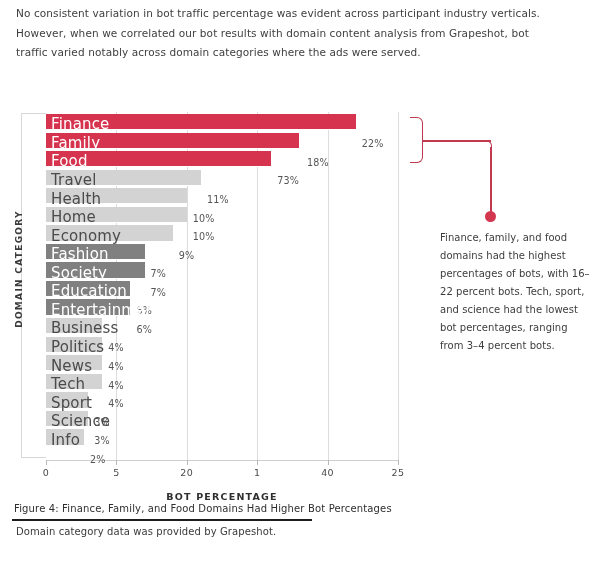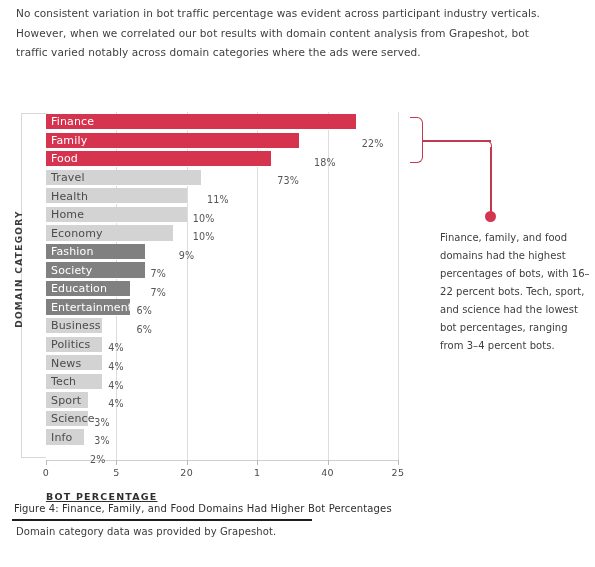--- a/index.html
+++ b/index.html
@@ -57,39 +57,40 @@
     position:absolute;top:356px;width:1px;height:5px;background:#b9b9b9;
   }
   .tick-label{
     position:absolute;top:363px;
     font-size:9.5px;color:#4a4a4a;
     transform:translateX(-50%);
     letter-spacing:.4px;
   }
   .xlabel{
     position:absolute;left:46px;top:387px;width:352px;
-    font-size:9.5px;font-weight:bold;letter-spacing:1.2px;color:#2f2f2f;text-decoration:underline;
+    text-align:center;
+    font-size:9.5px;font-weight:bold;letter-spacing:1.2px;color:#2f2f2f;
   }
 
   
   .rows{position:absolute;left:46px;top:9px;width:360px;}
   .row{
     position:relative;height:18.55px;
   }
   .bar{
     position:absolute;left:0;top:1px;height:16.3px;
     box-sizing:border-box;
     border-bottom:1px solid #ffffff;
   }
   .bar.red{background:#d6334e;}
   .bar.gray-light{background:#d3d3d3;}
   .bar.gray-dark{background:#808080;}
   .bar-cat{
     position:absolute;left:5px;top:2.4px;
-    font-size:11px;white-space:nowrap;letter-spacing:.15px;
+    font-size:15px;white-space:nowrap;letter-spacing:.15px;
   }
   .bar-cat.on-red{color:#ffffff;}
   .bar-cat.on-dark{color:#ffffff;}
   .bar-cat.on-light{color:#4b4b4b;}
   .bar-val{
     position:absolute;top:2.4px;
     font-size:9.6px;color:#555555;white-space:nowrap;letter-spacing:.15px;margin-top:23px;
   }
 
   
@@ -170,21 +171,21 @@
     </div>
   <div class="rows" id="rows">
       <div class="row">
         <div class="bar red" style="width: 309.76px;"></div>
         <span class="bar-cat on-red">Finance</span>
         <span class="bar-val" style="left: 315.76px;">22%</span>
       </div>
       <div class="row">
         <div class="bar red" style="width: 253.44px;"></div>
         <span class="bar-cat on-red">Family</span>
-        <span class="bar-val" style="left: 268px;">18%</span>
+        <span class="bar-val" style="left: 261px;">18%</span>
       </div>
       <div class="row">
         <div class="bar red" style="width: 225.28px;"></div>
         <span class="bar-cat on-red">Food</span>
         <span class="bar-val" style="left: 231.28px;">73%</span>
       </div>
       <div class="row">
         <div class="bar gray-light" style="width: 154.88px;"></div>
         <span class="bar-cat on-light">Travel</span>
         <span class="bar-val" style="left: 160.88px;">11%</span>

